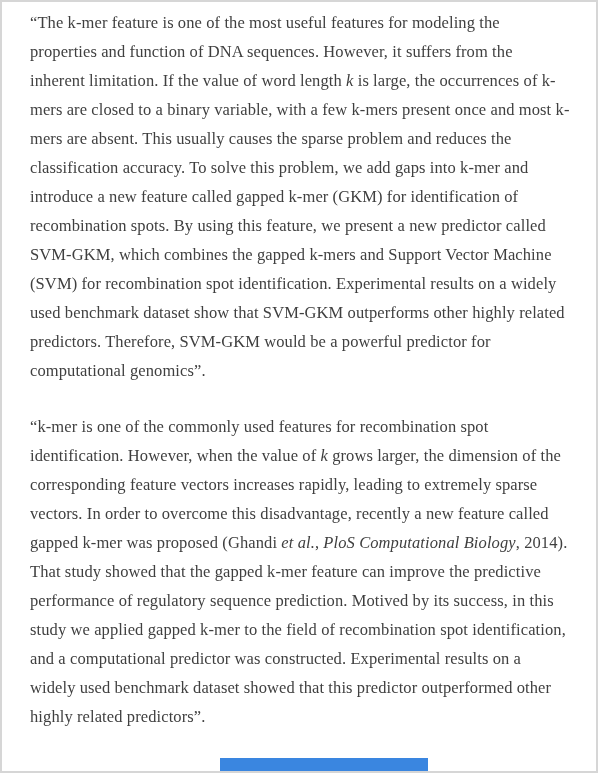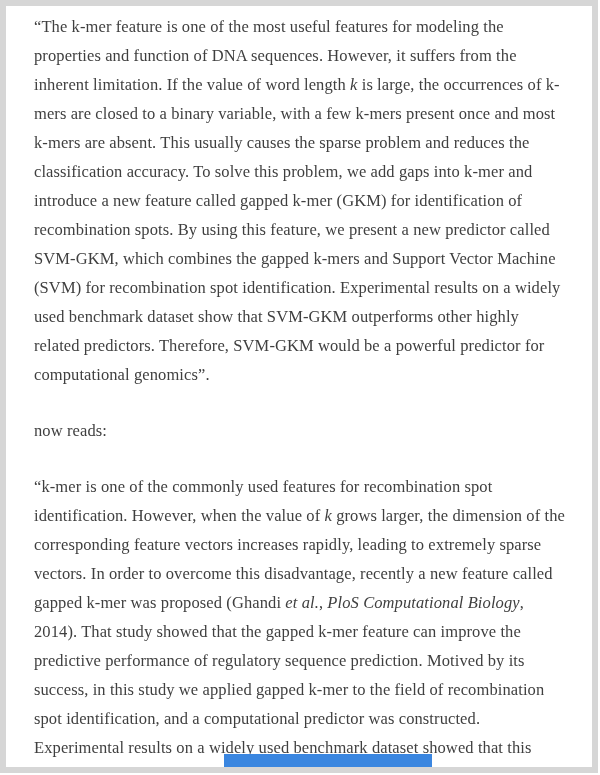--- a/index.html
+++ b/index.html
@@ -5,21 +5,21 @@
   html, body {
     margin: 0;
     padding: 0;
     background: #ffffff;
     font-family: "Liberation Serif", "DejaVu Serif", serif;
   }
   .page {
     position: relative;
     width: 598px;
     height: 773px;
-    border: 6px solid #15803d;
+    border: 2px solid #15803d;
     background: #ffffff;
     overflow: hidden;
     box-sizing: border-box;
   }
   .doc-body {
     position: absolute;
     top: 6px;
     left: 28px;
     right: 26px;
     color: #3f3f3f;
@@ -41,17 +41,16 @@
     height: 15px;
     background: #3a86e0;
   }
 </style>
 </head>
 <body>
 
 <div class="page" style="border-color: rgb(214, 214, 214); background: rgb(255, 255, 255);">
   <div class="doc-body" style="color: rgb(63, 63, 63);">
       <p><span>“The k-mer feature is one of the most useful features for modeling the properties and function of DNA sequences. However, it suffers from the inherent limitation. If the value of word length </span><em>k</em><span> is large, the occurrences of k-mers are closed to a binary variable, with a few k-mers present once and most k-mers are absent. This usually causes the sparse problem and reduces the classification accuracy. To solve this problem, we add gaps into k-mer and introduce a new feature called gapped k-mer (GKM) for identification of recombination spots. By using this feature, we present a new predictor called SVM-GKM, which combines the gapped k-mers and Support Vector Machine (SVM) for recombination spot identification. Experimental results on a widely used benchmark dataset show that SVM-GKM outperforms other highly related predictors. Therefore, SVM-GKM would be a powerful predictor for computational genomics”.</span></p>
-      <p><span>now reads:</span></p>
       <p><span>“k-mer is one of the commonly used features for recombination spot identification. However, when the value of </span><em>k</em><span> grows larger, the dimension of the corresponding feature vectors increases rapidly, leading to extremely sparse vectors. In order to overcome this disadvantage, recently a new feature called gapped k-mer was proposed (Ghandi </span><em>et al.</em><span>, </span><em>PloS Computational Biology</em><span>, 2014). That study showed that the gapped k-mer feature can improve the predictive performance of regulatory sequence prediction. Motived by its success, in this study we applied gapped k-mer to the field of recombination spot identification, and a computational predictor was constructed. Experimental results on a widely used benchmark dataset showed that this predictor outperformed other highly related predictors”.</span></p>
     </div>
   <div class="selection-highlight" style="background: rgb(58, 134, 224);"></div>
 </div>
 
 </body></html>

